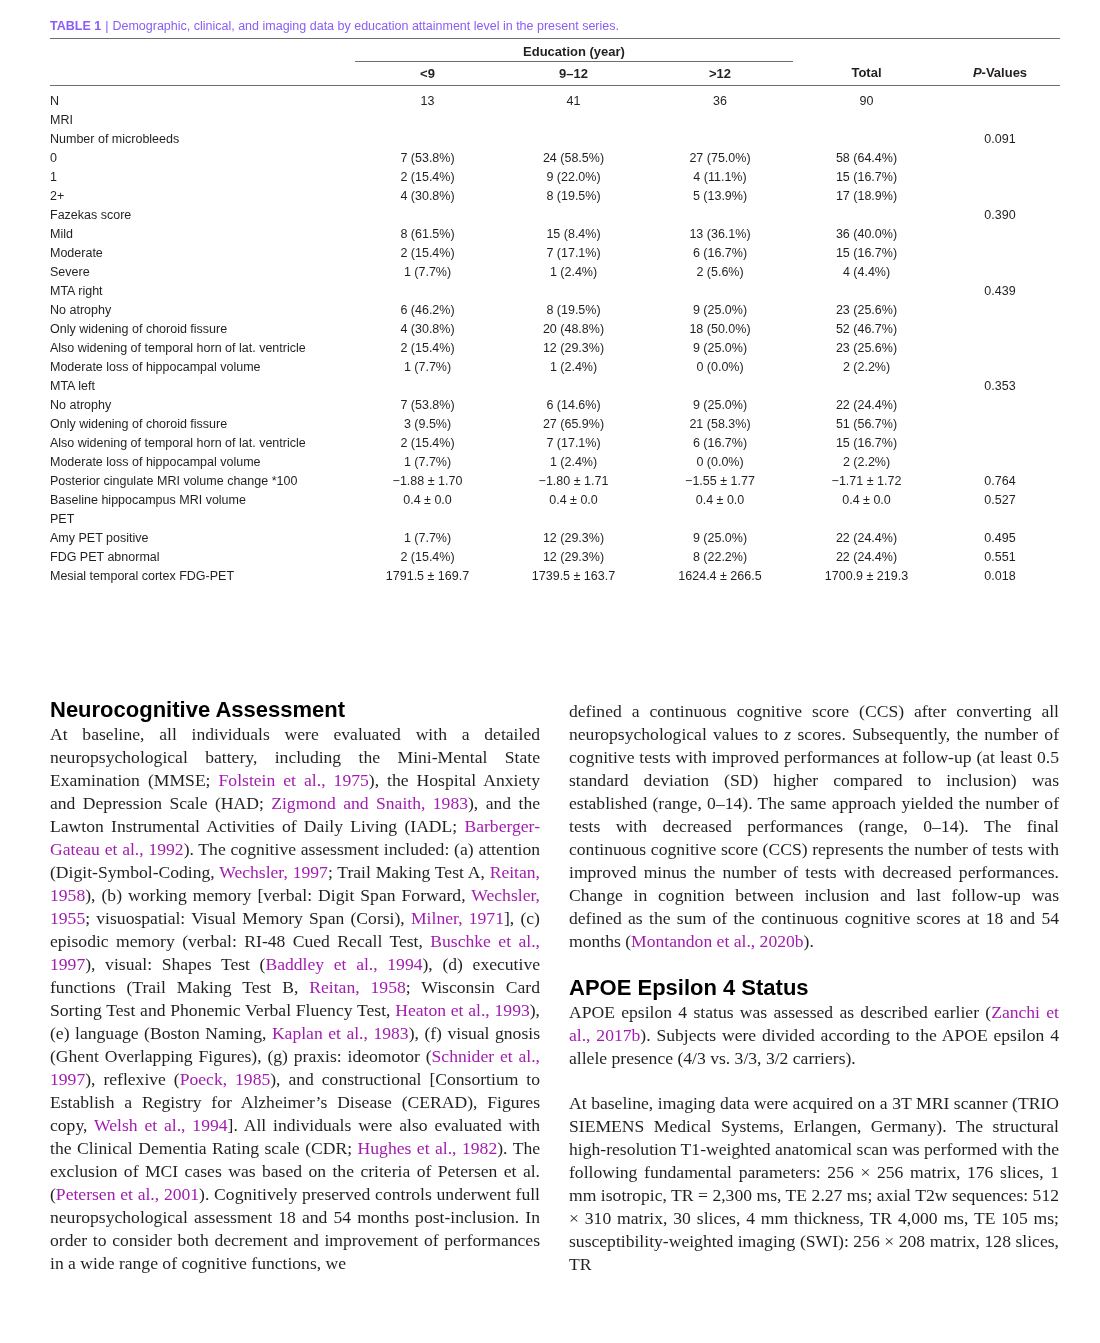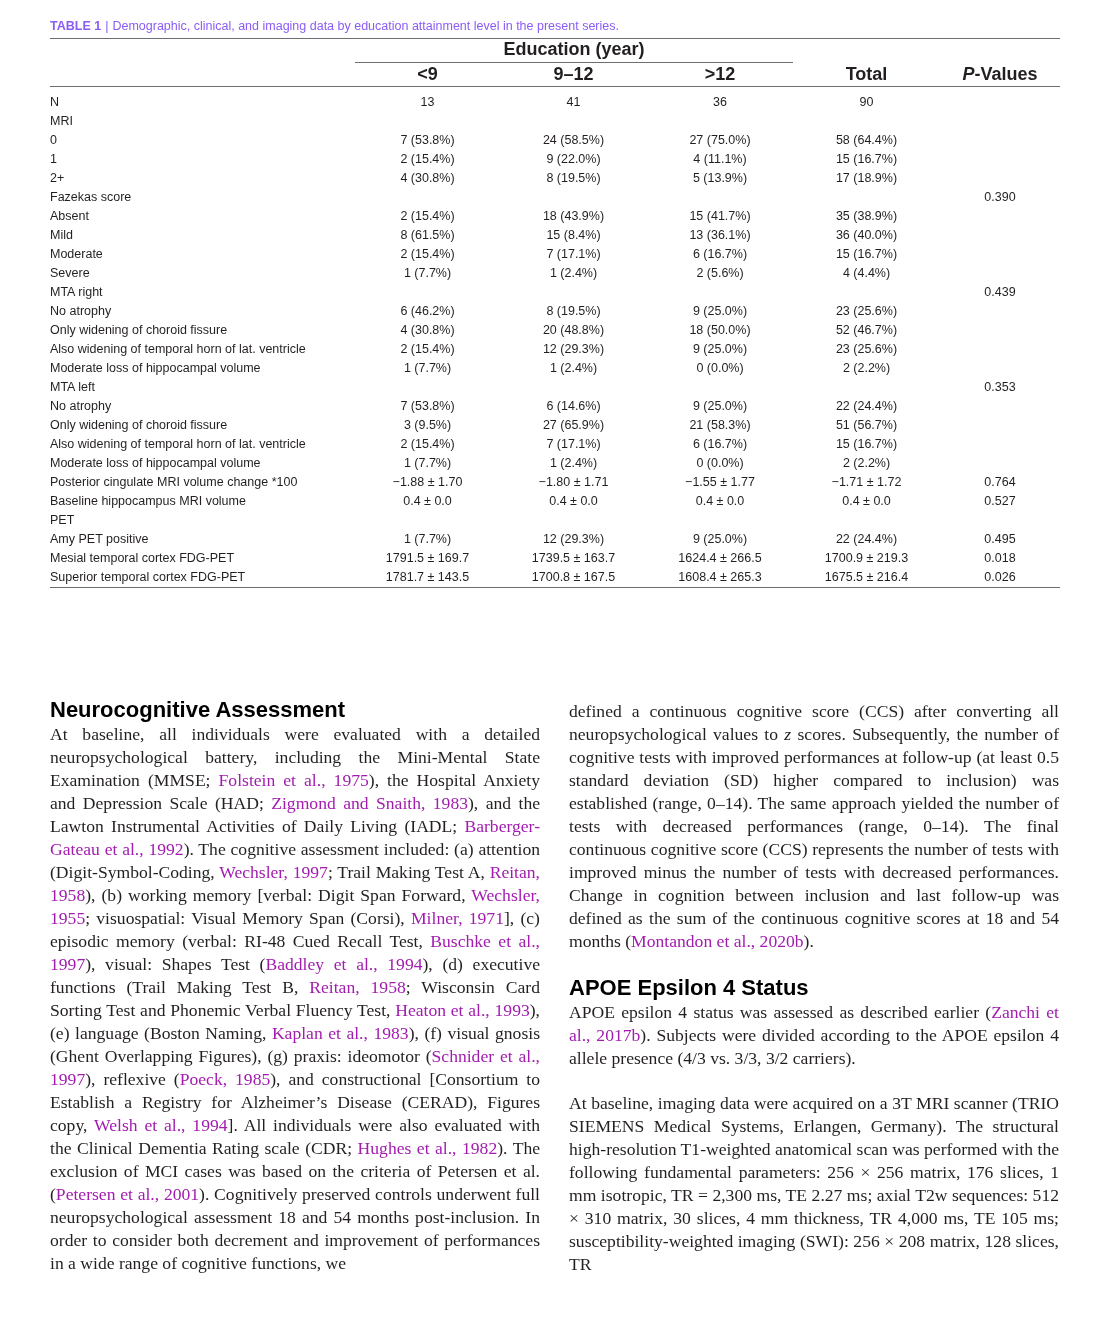--- a/index.html
+++ b/index.html
@@ -6,21 +6,21 @@
   html, body { width: 1100px; height: 1343px; background: #ffffff; overflow: hidden; }
   body { position: relative; color: #231f20; }
 
   .table-wrap { position: absolute; left: 50px; top: 17px; width: 1010px; font-family: "Liberation Sans", sans-serif; }
   .caption { font-size: 12.5px; line-height: 18px; color: #8b5cf6; }
   .caption b { font-weight: bold; }
   .caption .sep { margin: 0 4px; }
   .rule-top { height: 0; border-top: 1.5px solid #6d6e71; margin-top: 3px; }
 
   table { width: 1010px; border-collapse: collapse; font-size: 12.5px; }
-  th { font-weight: bold; color: #231f20; font-size: 18px; }
+  th { font-weight: bold; color: #231f20; font-size: 13px; }
   td { height: 19px; line-height: 19px; padding: 0; color: #231f20; white-space: nowrap; }
   .hdr1 th { height: 22px; vertical-align: bottom; padding-bottom: 2px; }
   .hdr1 .edu { border-bottom: 1.2px solid #6d6e71; text-align: center; }
   .hdr2 th { height: 24px; text-align: center; border-bottom: 1.5px solid #6d6e71; }
   .hdr2 .pv i { font-style: italic; }
   col.c0 { width: 305px; }
   col.c1 { width: 145px; }
   col.c2 { width: 147px; }
   col.c3 { width: 146px; }
   col.c4 { width: 147px; }
@@ -82,20 +82,28 @@
         </tr>
         <tr>
           <td class="lbl">MRI</td>
           <td class="num"></td>
           <td class="num"></td>
           <td class="num"></td>
           <td class="num"></td>
           <td class="num"></td>
         </tr>
         <tr>
+          <td class="lbl">Number of microbleeds</td>
+          <td class="num"></td>
+          <td class="num"></td>
+          <td class="num"></td>
+          <td class="num"></td>
+          <td class="num">0.091</td>
+        </tr>
+        <tr>
           <td class="lbl">0</td>
           <td class="num">7 (53.8%)</td>
           <td class="num">24 (58.5%)</td>
           <td class="num">27 (75.0%)</td>
           <td class="num">58 (64.4%)</td>
           <td class="num"></td>
         </tr>
         <tr>
           <td class="lbl">1</td>
           <td class="num">2 (15.4%)</td>
@@ -112,28 +120,20 @@
           <td class="num">17 (18.9%)</td>
           <td class="num"></td>
         </tr>
         <tr>
           <td class="lbl">Fazekas score</td>
           <td class="num"></td>
           <td class="num"></td>
           <td class="num"></td>
           <td class="num"></td>
           <td class="num">0.390</td>
-        </tr>
-        <tr>
-          <td class="lbl">Absent</td>
-          <td class="num">2 (15.4%)</td>
-          <td class="num">18 (43.9%)</td>
-          <td class="num">15 (41.7%)</td>
-          <td class="num">35 (38.9%)</td>
-          <td class="num"></td>
         </tr>
         <tr>
           <td class="lbl">Mild</td>
           <td class="num">8 (61.5%)</td>
           <td class="num">15 (8.4%)</td>
           <td class="num">13 (36.1%)</td>
           <td class="num">36 (40.0%)</td>
           <td class="num"></td>
         </tr>
         <tr>
@@ -258,34 +258,34 @@
         </tr>
         <tr>
           <td class="lbl">Amy PET positive</td>
           <td class="num">1 (7.7%)</td>
           <td class="num">12 (29.3%)</td>
           <td class="num">9 (25.0%)</td>
           <td class="num">22 (24.4%)</td>
           <td class="num">0.495</td>
         </tr>
         <tr>
+          <td class="lbl">FDG PET abnormal</td>
+          <td class="num">2 (15.4%)</td>
+          <td class="num">12 (29.3%)</td>
+          <td class="num">8 (22.2%)</td>
+          <td class="num">22 (24.4%)</td>
+          <td class="num">0.551</td>
+        </tr>
+        <tr>
           <td class="lbl">Mesial temporal cortex FDG-PET</td>
           <td class="num">1791.5 ± 169.7</td>
           <td class="num">1739.5 ± 163.7</td>
           <td class="num">1624.4 ± 266.5</td>
           <td class="num">1700.9 ± 219.3</td>
           <td class="num">0.018</td>
-        </tr>
-        <tr class="last">
-          <td class="lbl">Superior temporal cortex FDG-PET</td>
-          <td class="num">1781.7 ± 143.5</td>
-          <td class="num">1700.8 ± 167.5</td>
-          <td class="num">1608.4 ± 265.3</td>
-          <td class="num">1675.5 ± 216.4</td>
-          <td class="num">0.026</td>
         </tr>
       </tbody>
   </table>
 </div>
 
 <div class="col left">
   <h2>Neurocognitive Assessment</h2>
   <p>At baseline, all individuals were evaluated with a detailed neuropsychological battery, including the Mini-Mental State Examination (MMSE; <span class="cite">Folstein et al., 1975</span>), the Hospital Anxiety and Depression Scale (HAD; <span class="cite">Zigmond and Snaith, 1983</span>), and the Lawton Instrumental Activities of Daily Living (IADL; <span class="cite">Barberger-Gateau et al., 1992</span>). The cognitive assessment included: (a) attention (Digit-Symbol-Coding, <span class="cite">Wechsler, 1997</span>; Trail Making Test A, <span class="cite">Reitan, 1958</span>), (b) working memory [verbal: Digit Span Forward, <span class="cite">Wechsler, 1955</span>; visuospatial: Visual Memory Span (Corsi), <span class="cite">Milner, 1971</span>], (c) episodic memory (verbal: RI-48 Cued Recall Test, <span class="cite">Buschke et al., 1997</span>), visual: Shapes Test (<span class="cite">Baddley et al., 1994</span>), (d) executive functions (Trail Making Test B, <span class="cite">Reitan, 1958</span>; Wisconsin Card Sorting Test and Phonemic Verbal Fluency Test, <span class="cite">Heaton et al., 1993</span>), (e) language (Boston Naming, <span class="cite">Kaplan et al., 1983</span>), (f) visual gnosis (Ghent Overlapping Figures), (g) praxis: ideomotor (<span class="cite">Schnider et al., 1997</span>), reflexive (<span class="cite">Poeck, 1985</span>), and constructional [Consortium to Establish a Registry for Alzheimer’s Disease (CERAD), Figures copy, <span class="cite">Welsh et al., 1994</span>]. All individuals were also evaluated with the Clinical Dementia Rating scale (CDR; <span class="cite">Hughes et al., 1982</span>). The exclusion of MCI cases was based on the criteria of Petersen et al. (<span class="cite">Petersen et al., 2001</span>). Cognitively preserved controls underwent full neuropsychological assessment 18 and 54 months post-inclusion. In order to consider both decrement and improvement of performances in a wide range of cognitive functions, we </p>
 </div>
 

